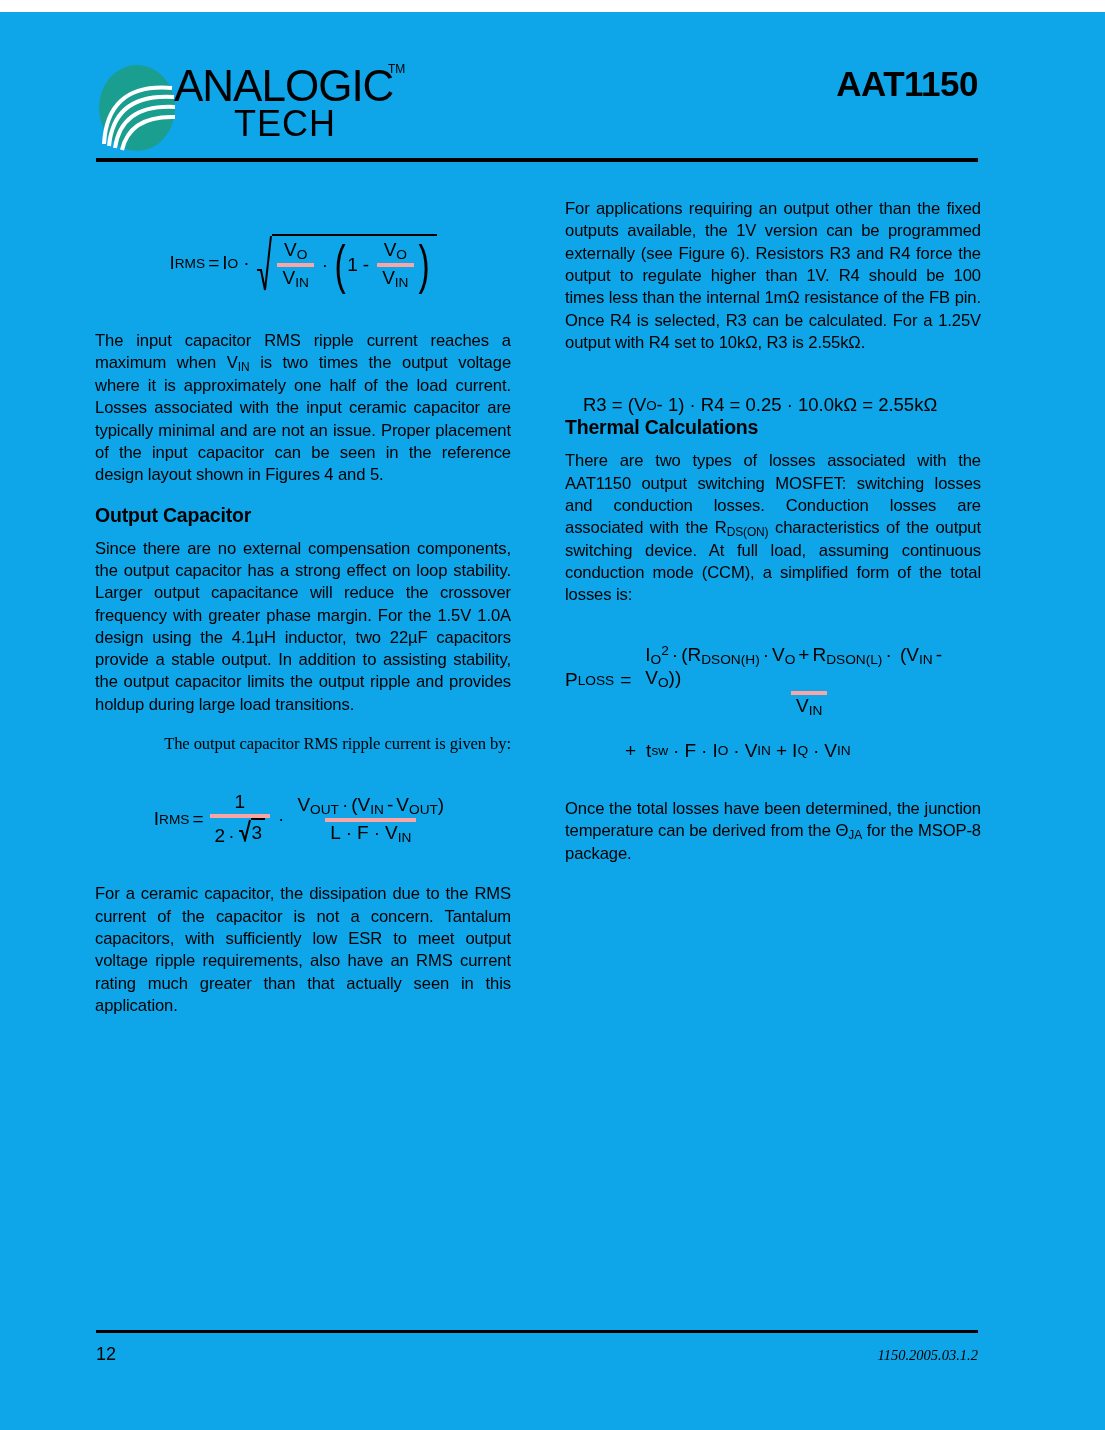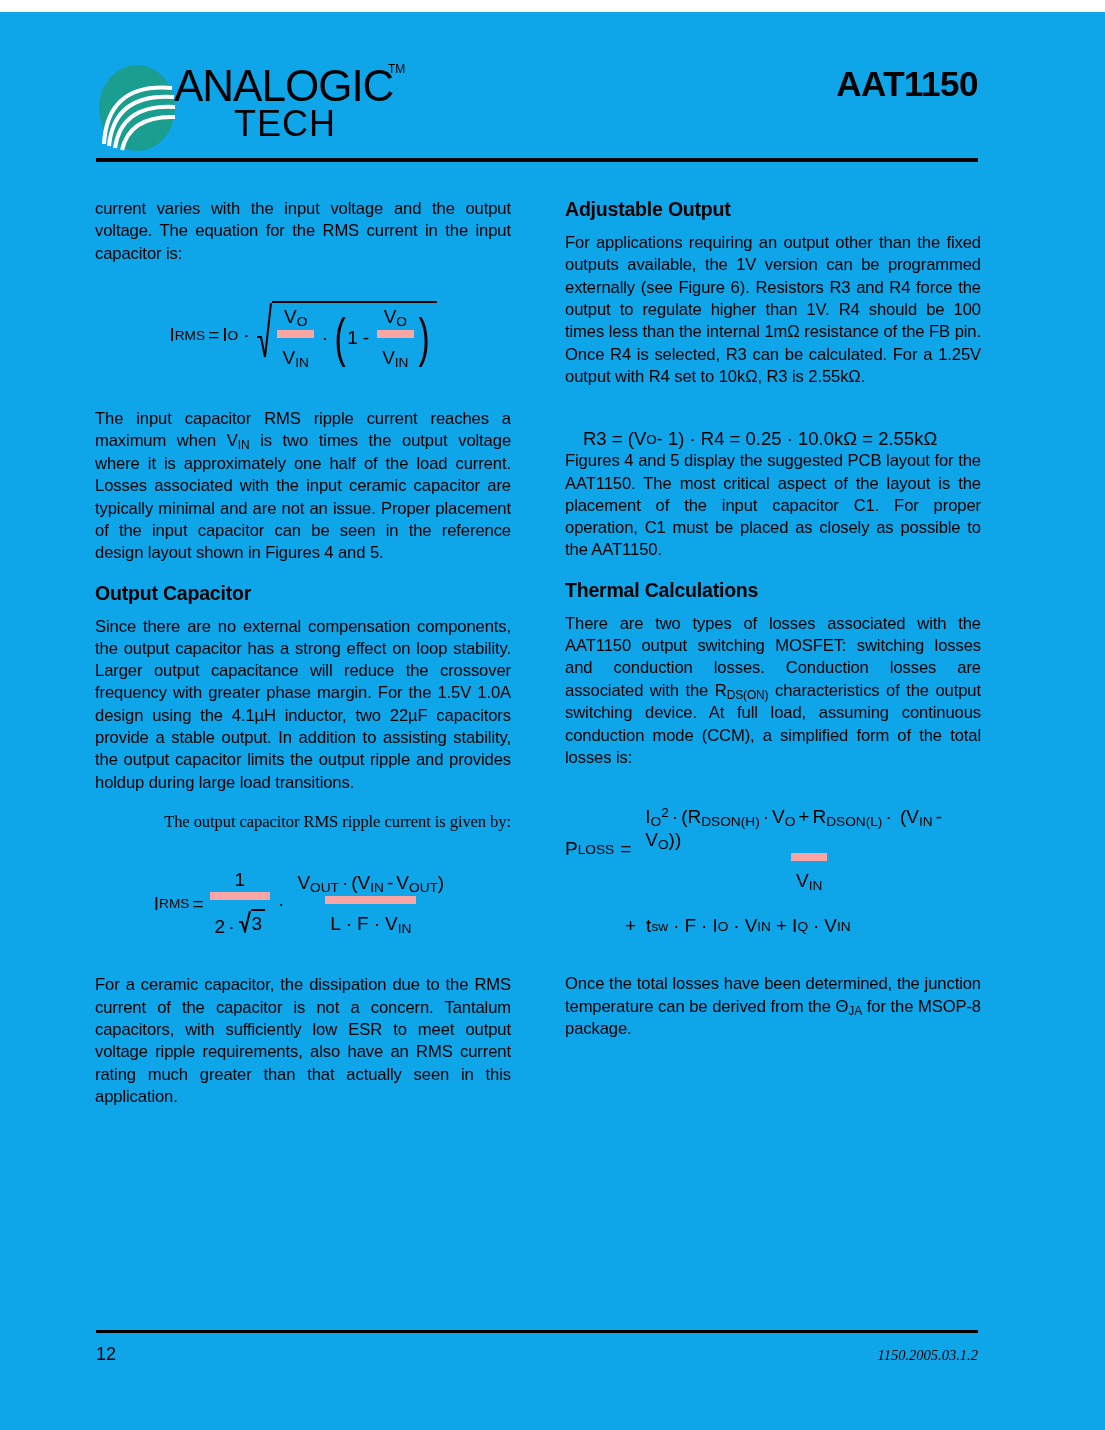--- a/index.html
+++ b/index.html
@@ -149,21 +149,21 @@
   .eq-4 { margin: 36px 0 0 0; display:block; }
 
   .frac {
     display: inline-flex;
     flex-direction: column;
     align-items: center;
     vertical-align: middle;
     margin: 0 3px;
   }
   .frac > .num { padding: 0 5px 1px 5px; }
-  .frac > .den { padding: 9px 5px 0 5px; border-top: 8px solid #fca5a5; }
+  .frac > .den { padding: 0 5px 0 5px; border-top: 4px solid #fca5a5; }
 
   .sqrt-box {
     display: inline-flex;
     align-items: flex-start;
     margin-left: 2px;
   }
   .radical {
     display: inline-block;
     font-size: 1.0em;
     align-self: flex-start;
@@ -252,21 +252,20 @@
     </div>
 
     <div class="header-right">
       <div class="part-number">AAT1150</div>
     </div>
   </div>
   <div class="header-rule"></div>
 
   <div class="col col-left">
 
-    <p class="body">current varies with the input voltage and the output voltage. The equation for the RMS current in the input capacitor is:</p>
 
     <div class="eq eq-1">
       <span>I</span>
         <sub>RMS</sub>
       <span class="dot-tight">=</span>
       <span>I</span>
         <sub>O</sub>
       <span class="dot">·</span>
 
       <span class="sqrt-box">
@@ -326,30 +325,28 @@
         <span class="num"><span>V</span><sub>OUT</sub><span class="dot-tight">·</span><span>(</span><span>V</span><sub>IN</sub><span class="dot-tight">-</span><span>V</span><sub>OUT</sub><span>)</span></span>
         <span class="den"><span>L</span><span class="dot">·</span><span>F</span><span class="dot">·</span><span>V</span><sub>IN</sub></span>
       </span>
     </div>
 
     <p class="body last">For a ceramic capacitor, the dissipation due to the RMS current of the capacitor is not a concern. Tantalum capacitors, with sufficiently low ESR to meet output voltage ripple requirements, also have an RMS current rating much greater than that actually seen in this application.</p>
   </div>
 
   <div class="col col-right">
 
-    <h2 class="section">Adjustable Output</h2>
     <p class="body">For applications requiring an output other than the fixed outputs available, the 1V version can be programmed externally (see Figure 6). Resistors R3 and R4 force the output to regulate higher than 1V. R4 should be 100 times less than the internal 1mΩ resistance of the FB pin. Once R4 is selected, R3 can be calculated.  For a 1.25V output with R4 set to 10kΩ, R3 is 2.55kΩ.</p>
 
     <div class="eq eq-3">
       <span>R3 = (V</span>
         <sub>O</sub>
         <span> - 1) · R4 = 0.25 · 10.0kΩ = 2.55kΩ</span>
     </div>
 
-    <p class="body">Figures 4 and 5 display the suggested PCB layout for the AAT1150. The most critical aspect of the layout is the placement of the input capacitor C1. For proper operation, C1 must be placed as closely as possible to the AAT1150.</p>
 
     <h2 class="section sec-gap-md">Thermal Calculations</h2>
     <p class="body"><span>There are two types of losses associated with the AAT1150 output switching MOSFET: switching losses and conduction losses. Conduction losses are associated with the R</span><sub>DS(ON)</sub><span> characteristics of the output switching device. At full load, assuming continuous conduction mode (CCM), a simplified form of the total losses is:</span></p>
 
     <div class="eq eq-4">
       <div style="display:flex; align-items:center; justify-content:center;">
         <span>P</span>
           <sub>LOSS</sub>
         <span style="padding:0 6px;">=</span>
         <span class="frac">

